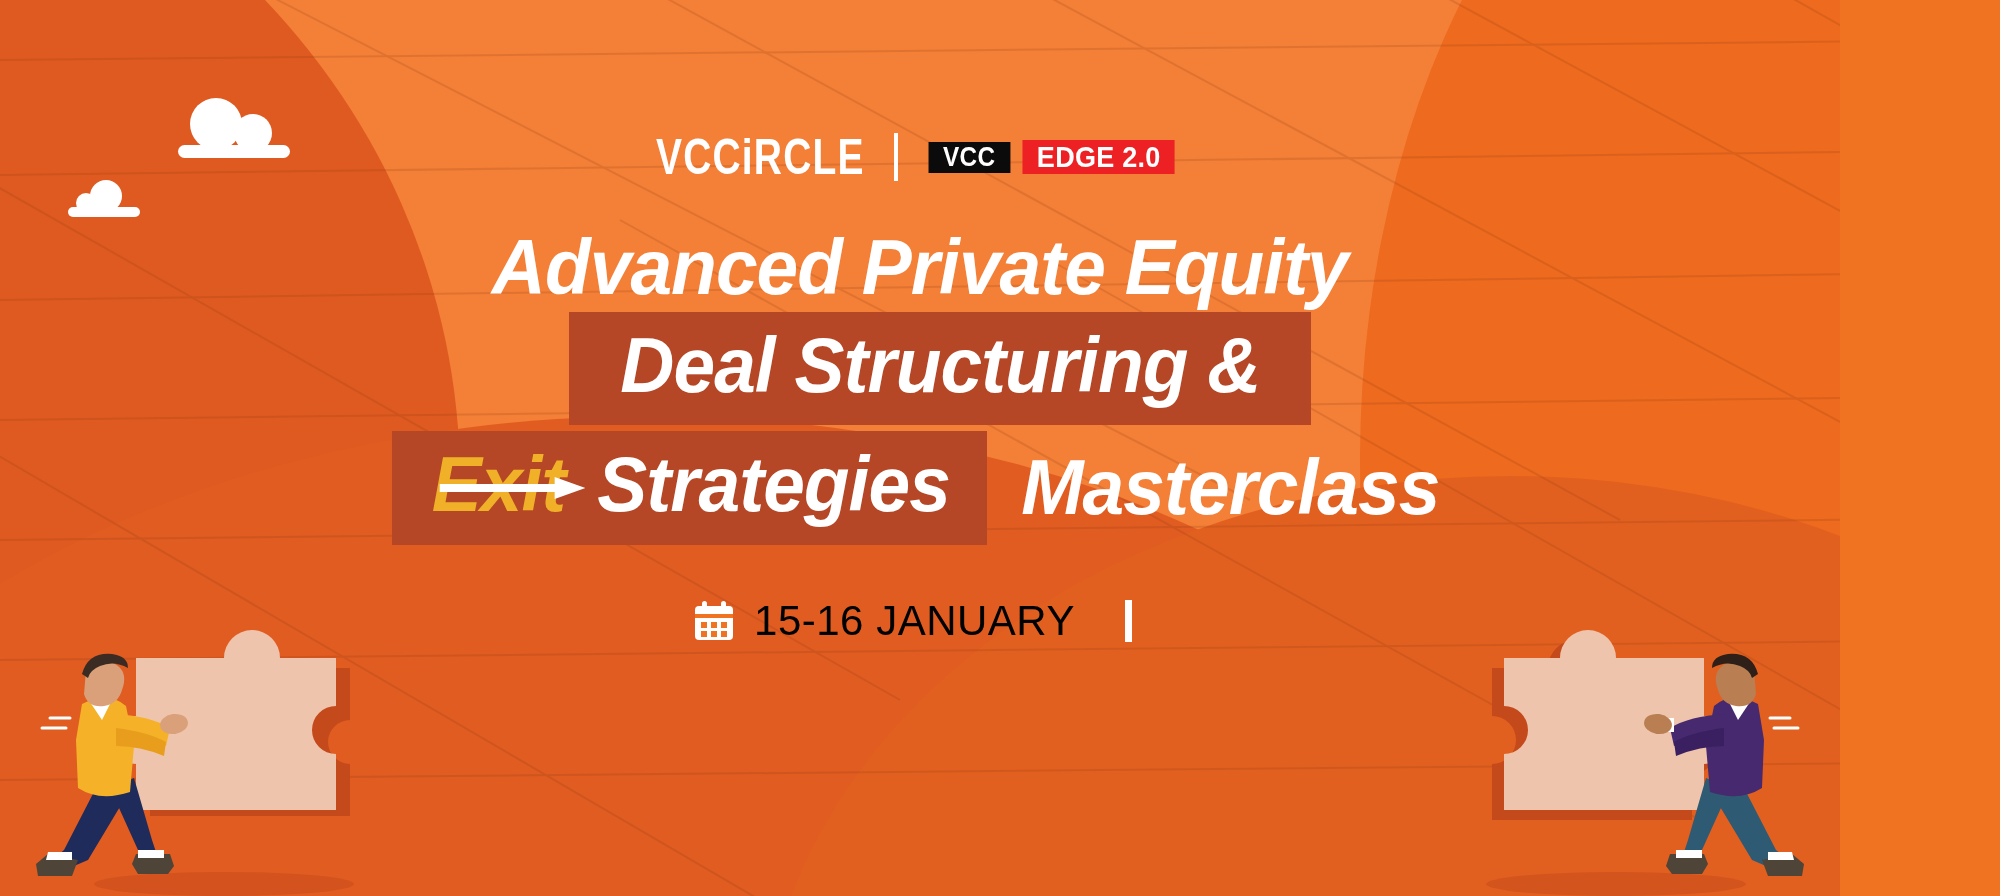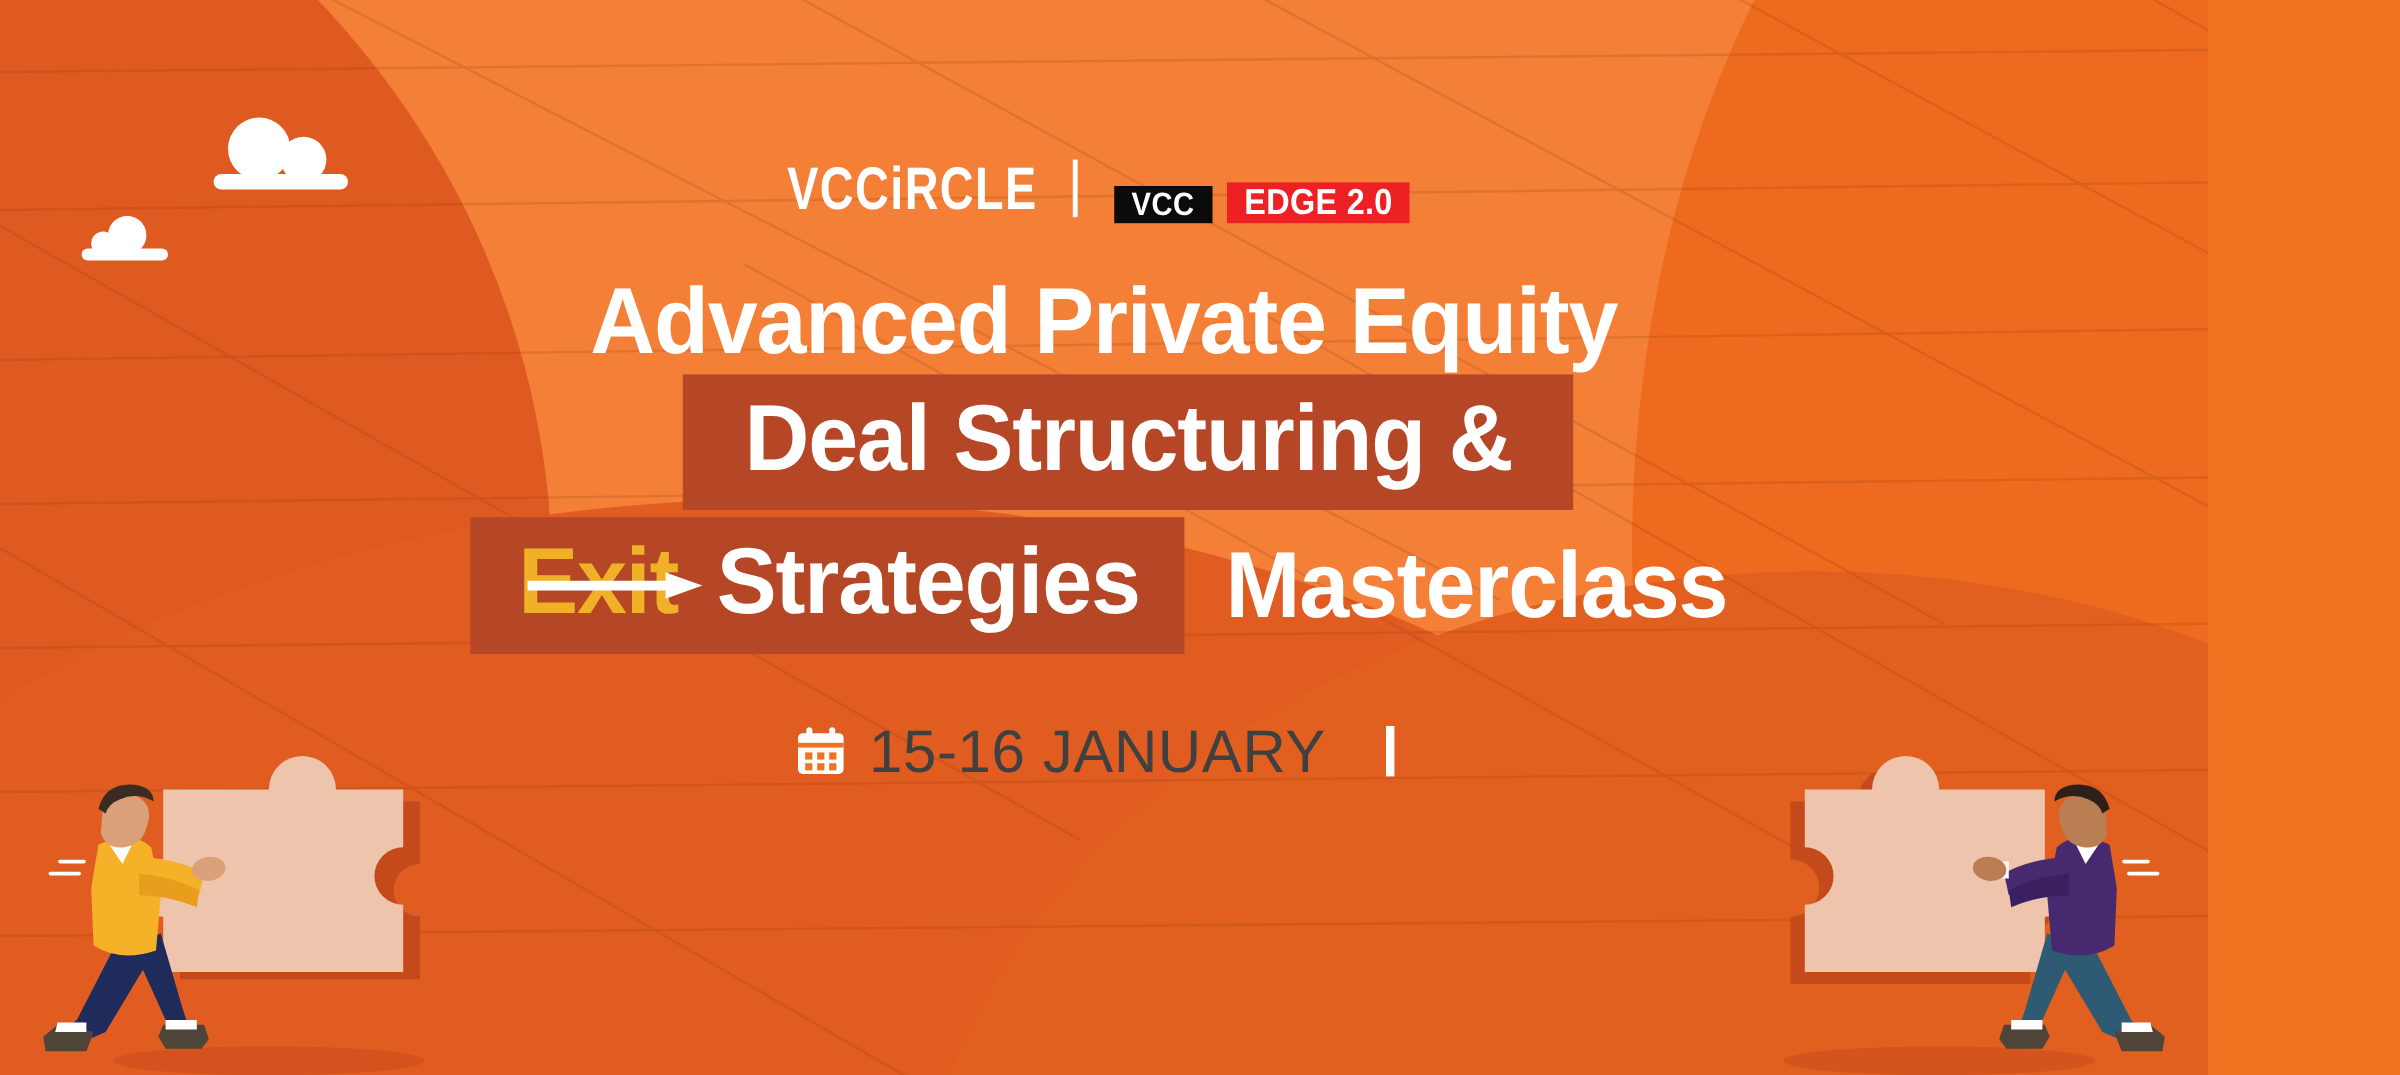--- a/index.html
+++ b/index.html
@@ -156,21 +156,21 @@
     white-space: nowrap;
   }
   .logo-sep {
     width: 4px;
     height: 48px;
     background: #FFFFFF;
     margin-left: -56px;
   }
   .logo-edge {
     display: flex;
-    align-items: flex-end;
+    align-items: center;
     height: 58px;
   }
   .logo-edge .vcc-box {
     background: #0B0B0B;
     color: #FFFFFF;
     display: flex;
     align-items: center;
     justify-content: center;
     padding: 0 16px;
     font-size: 27px;
@@ -195,20 +195,21 @@
   .headline {
     display: flex;
     flex-direction: column;
     align-items: center;
   }
   .hl-line {
     display: flex;
     align-items: center;
     justify-content: center;
     white-space: nowrap;
+    font-style: italic;
   }
   .hl-text {
     color: #FFFFFF;
     font-weight: 700;
     font-size: 78px;
     line-height: 1.02;
     letter-spacing: -1px;
     transform: scaleX(.96);
   }
 
@@ -257,22 +258,22 @@
     justify-content: center;
     gap: 34px;
     margin-top: 52px;
   }
   .info-item {
     display: flex;
     align-items: center;
     gap: 18px;
   }
   .info-label {
-    color: #404040;
-    font-size: 50px;
+    color: #000000;
+    font-size: 42px;
     font-weight: 400;
     letter-spacing: .5px;
     white-space: nowrap;
   }
   .info-sep {
     width: 7px;
     height: 42px;
     background: #FFFFFF;
     margin: 0 16px;
   }

